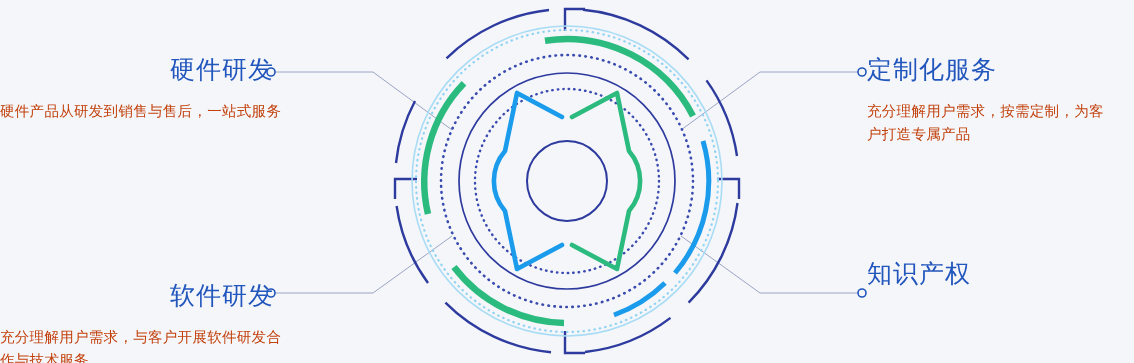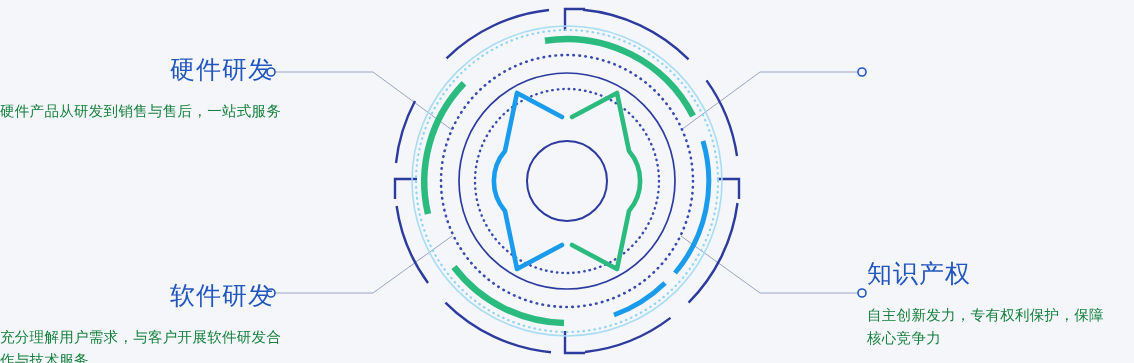--- a/index.html
+++ b/index.html
@@ -29,21 +29,21 @@
 
   .block .title {
     color:#2156bd;
     font-size:25px;
     line-height:1.1;
     font-weight:400;
     letter-spacing:1px;
     white-space:nowrap;
   }
   .block .desc {
-    color:#15803d;
+    color:#c2410c;
     font-size:14.5px;
     line-height:1.62;
     letter-spacing:.3px;
   }
 
   
   .block.left { text-align:left; }
   .block.left .title { text-align:right; padding-right:26px; }
   .block.left .desc  { width:282px; }
 
@@ -152,19 +152,22 @@
   <div class="block left" id="blk-hardware">
     <div class="title">硬件研发</div>
     <div class="desc">硬件产品从研发到销售与售后，一站式服务</div>
   </div>
 
   <div class="block left" id="blk-software">
     <div class="title">软件研发</div>
     <div class="desc">充分理解用户需求，与客户开展软件研发合作与技术服务</div>
   </div>
 
+  <div class="block right" id="blk-custom">
+    <div class="title">定制化服务</div>
+    <div class="desc">充分理解用户需求，按需定制，为客户打造专属产品</div>
+  </div>
 
   <div class="block right" id="blk-ip">
     <div class="title">知识产权</div>
-    <div class="desc">自主创新发力，专有权利保护，保障核心竞争力</div>
   </div>
 
 </div>
 
 </body></html>

